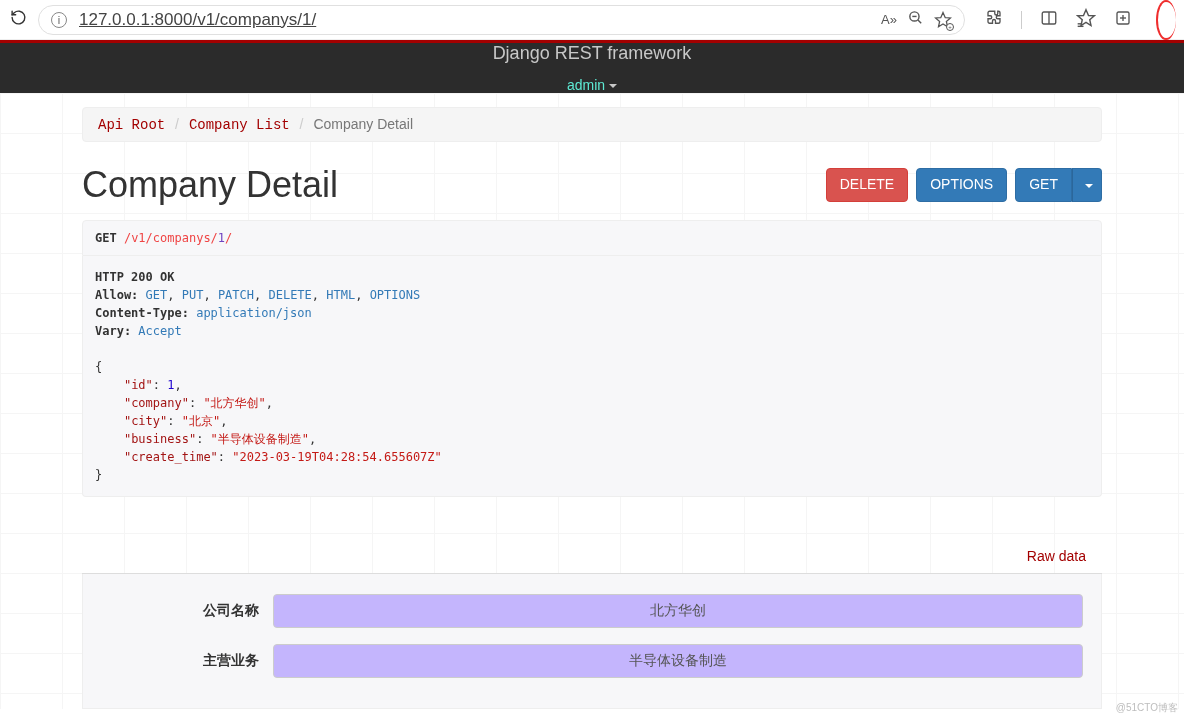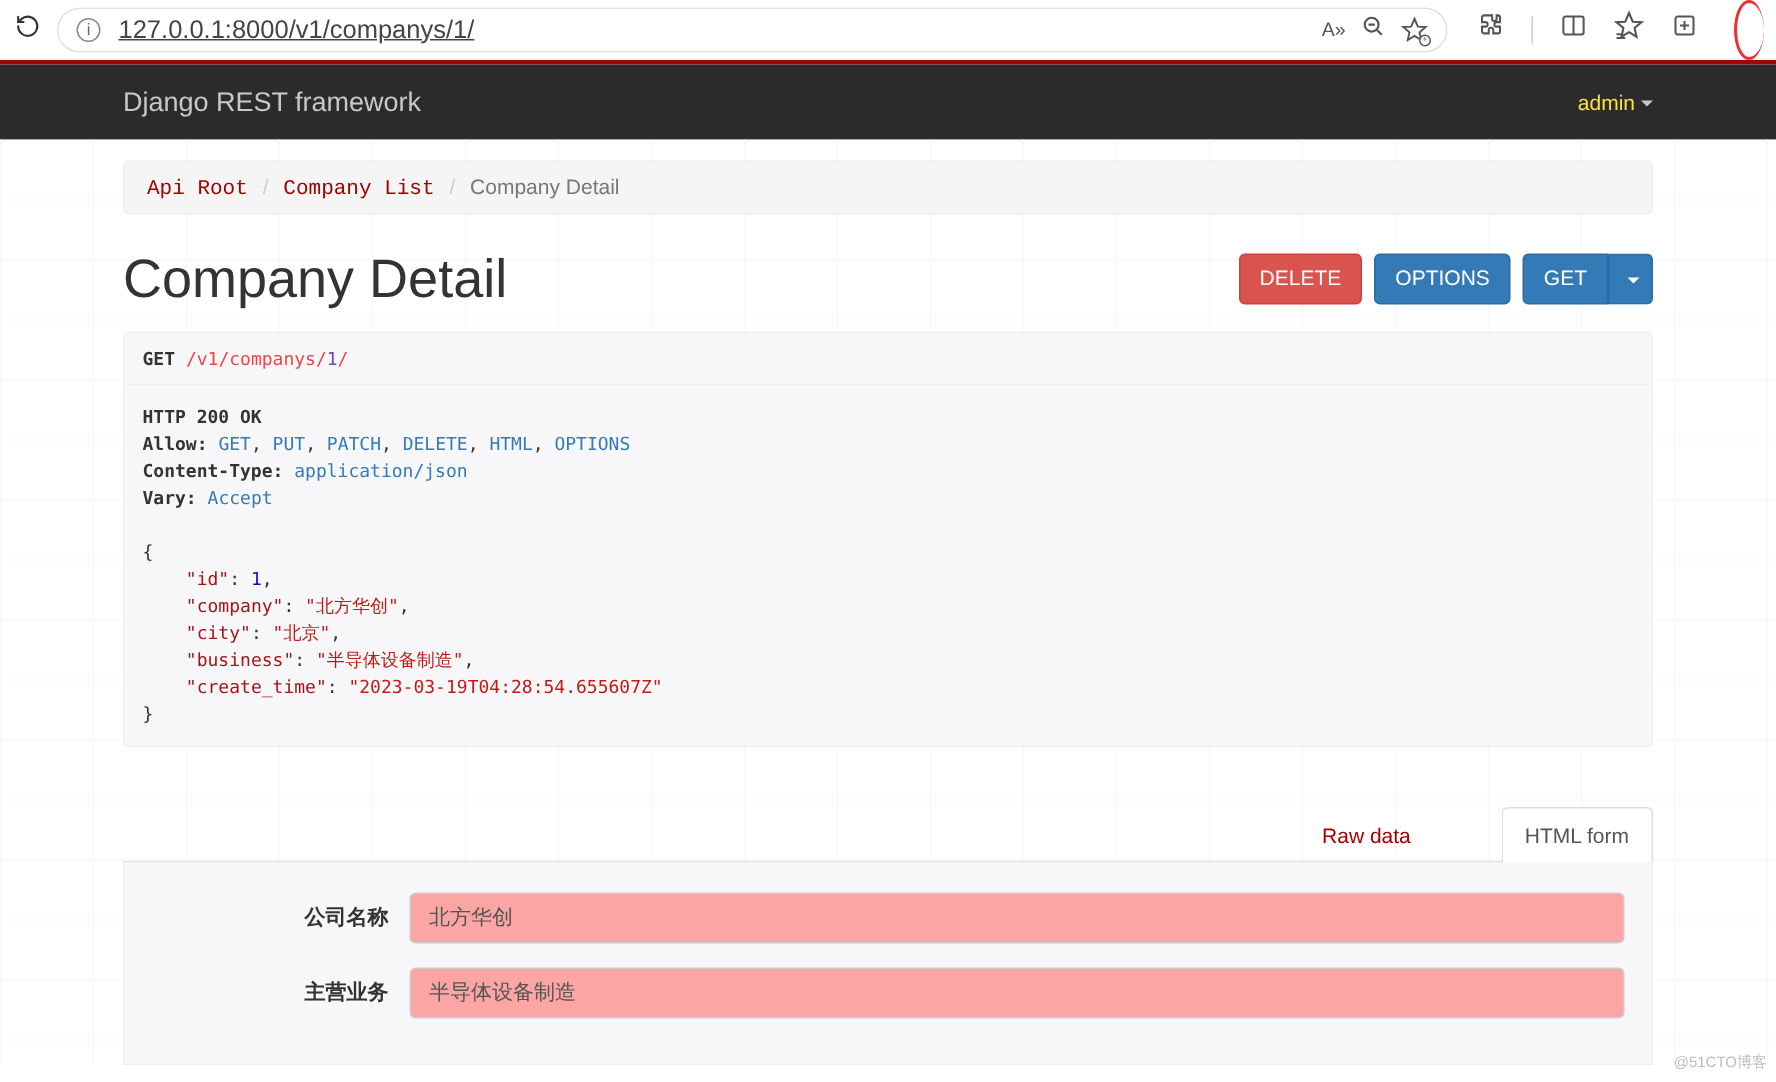--- a/index.html
+++ b/index.html
@@ -13,23 +13,23 @@
   .addr-right { display:flex; align-items:center; gap:10px; }
   .addr-right span, .toolbar-icons span { color:#555; font-size:16px; }
   .star { position:relative; display:inline-block; width:18px; height:18px; }
   .star svg { width:18px; height:18px; }
   .toolbar-icons { display:flex; align-items:center; gap:18px; padding:0 10px; }
   .vline { width:1px; height:18px; background:#ccc; }
   .red-circ { width:20px; height:40px; border:2px solid #ef2d2d; border-radius:50%; border-right:none; margin-left:4px; }
   .red-line { height:3px; background:#a30000; width:100%; }
   
   .navbar { background:#2b2b2b; height:50px; display:flex; align-items:center; justify-content:space-between; padding:0; }
-  .nav-inner { width:1020px; margin:0 auto; display:flex; align-items:center; justify-content:space-between; height:100%; }
+  .nav-inner { width:1020px; margin:0 auto; display:flex; align-items:center; justify-content:space-between; height:100%;flex-direction:column; }
   .brand { color:#c8c8c8; font-size:18px; text-decoration:none; }
-  .user { color:#fde047; font-size:14px; cursor:pointer; }
+  .user { color:#5eead4; font-size:14px; cursor:pointer; }
   .caret { display:inline-block; width:0; height:0; margin-left:4px; vertical-align:middle; border-top:4px solid #c8c8c8; border-right:4px solid transparent; border-left:4px solid transparent; }
   
   .page-body { background-image: linear-gradient(#f5f5f5 1px, transparent 1px), linear-gradient(90deg,#f5f5f5 1px, transparent 1px); background-size: 62px 40px; background-position: 0 0; padding-top:14px; }
   .container { width:1020px; margin:0 auto; }
   .breadcrumb { background:#f5f5f5; border:1px solid #eee; border-radius:4px; padding:8px 15px; font-size:14px; }
   .breadcrumb a { color:#a30000; text-decoration:none;font-family:Liberation Mono, monospace; }
   .breadcrumb .sep { color:#ccc; padding:0 6px; }
   .breadcrumb .active { color:#777; }
   .title-row { display:flex; justify-content:space-between; align-items:center; margin:22px 0 14px; }
   .title-row h1 { font-size:36px; font-weight:500; color:#333; }
@@ -50,21 +50,21 @@
   .tok-key { color:#a31515; }
   .tok-str { color:#c41a16; }
   .tok-num { color:#1c00cf; }
   .tok-hdr { font-weight:bold; }
   .tabs { border-bottom:1px solid #ddd; display:flex; justify-content:flex-end; margin-top:40px;gap:44px; }
   .tab { border:1px solid transparent; border-bottom:none; padding:10px 15px; margin-bottom:-1px; cursor:pointer; color:#a30000; border-radius:4px 4px 0 0; }
   .tab.active { background:#fff; border-color:#ddd; color:#555; }
   .form-panel { background:#f7f7f9; border:1px solid #eee; border-top:none; padding:20px 18px 14px; }
   .form-row { display:flex; align-items:center; margin-bottom:16px; }
   .form-row label { width:172px; text-align:right; padding-right:14px; font-weight:700; color:#333; font-size:14px; }
-  .form-row input { flex:1; height:34px; padding:6px 12px; border:1px solid #ccc; border-radius:4px; font-size:14px; color:#555; background:#fca5a5; }
+  .form-row input { flex:1; height:34px; padding:6px 12px; border:1px solid #ccc; border-radius:4px; font-size:14px; color:#555; background:#c4b5fd;text-align:center; }
   .watermark { position:fixed; right:6px; bottom:6px; color:#bdbdbd; font-size:10px; }
 </style>
 </head>
 <body>
 
 <div class="browser-bar">
   <div class="reload">
     <svg viewBox="0 0 24 24" width="17" height="17" fill="none" stroke="#333" stroke-width="2" stroke-linecap="round">
         <path d="M3 12a9 9 0 1 0 3-6.7L3 8"></path>
         <polyline points="3 3 3 8 8 8"></polyline>
@@ -148,21 +148,20 @@
 {
     <span class="tok-key">"id"</span>: <span class="tok-num">1</span>,
     <span class="tok-key">"company"</span>: <span class="tok-str">"北方华创"</span>,
     <span class="tok-key">"city"</span>: <span class="tok-str">"北京"</span>,
     <span class="tok-key">"business"</span>: <span class="tok-str">"半导体设备制造"</span>,
     <span class="tok-key">"create_time"</span>: <span class="tok-str">"2023-03-19T04:28:54.655607Z"</span>
 }</div>
 
     <div class="tabs">
       <div class="tab">Raw data</div>
-      <div class="tab active">HTML form</div>
     </div>
     <div class="form-panel">
       <div class="form-row">
         <label>公司名称</label>
         <input type="text" value="北方华创" style="">
       </div>
       <div class="form-row">
         <label>主营业务</label>
         <input type="text" value="半导体设备制造" style="">
       </div>

